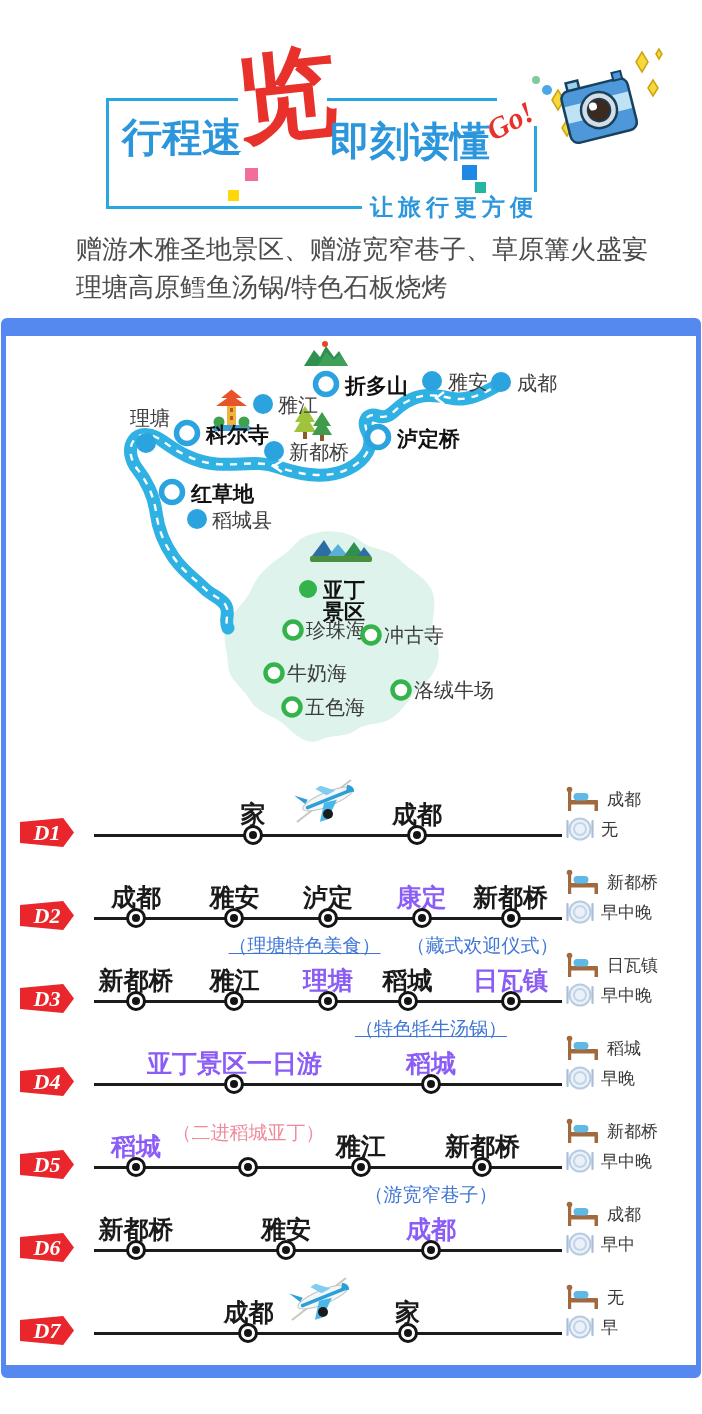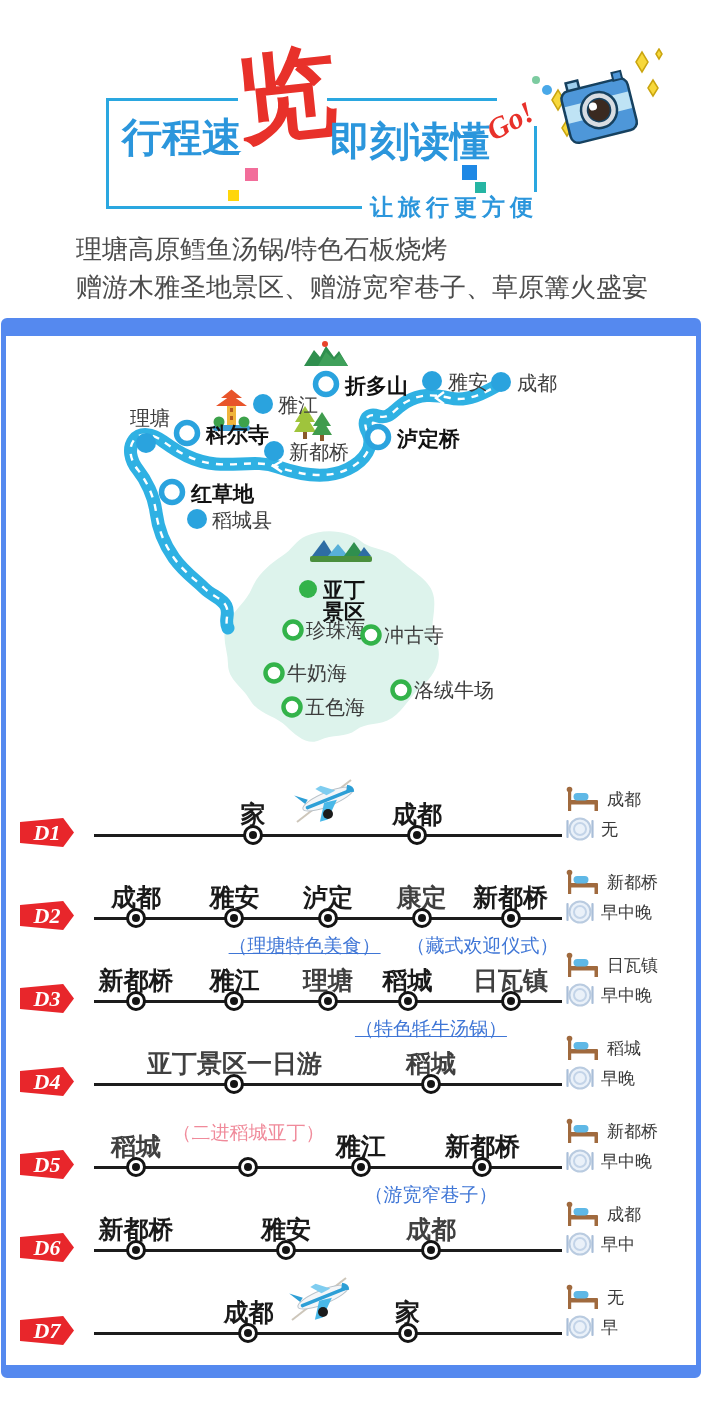--- a/index.html
+++ b/index.html
@@ -25,21 +25,21 @@
   .day-row{position:relative;height:83px;}
   .day-badge{position:absolute;left:14px;top:48px;width:54px;height:29px;background:#e8262b;color:#fff;
     display:flex;align-items:center;justify-content:center;font-family:"Liberation Serif","DejaVu Serif",serif;
     font-style:italic;font-weight:bold;font-size:22px;
     clip-path:polygon(0% 14%,80% 0%,100% 50%,80% 100%,0% 86%);text-align:right;}
   .timeline{position:absolute;left:88px;right:134px;top:0;bottom:0;}
   .tl-line{position:absolute;left:0;right:0;top:64px;height:3px;background:#1c1c1c;}
   .tl-note{position:absolute;top:-3px;transform:translateX(-50%);font-size:19px;color:#3f76d6;white-space:nowrap;}
   .tl-stop{position:absolute;top:0;width:0;height:100%;}
   .tl-stop .name{position:absolute;top:28px;left:0;transform:translateX(-50%);font-size:25px;font-weight:bold;color:#1a1a1a;white-space:nowrap;}
-  .tl-stop .name.red{color:#404040;}
+  .tl-stop .name.red{color:#8b5cf6;}
   .tl-stop .pink-note{position:absolute;top:18px;left:0;transform:translateX(-50%);font-size:19px;color:#f08a9a;white-space:nowrap;}
   .tl-dot{position:absolute;top:55px;left:0;transform:translateX(-50%);width:14px;height:14px;border:3px solid #141414;border-radius:50%;background:#fff;}
   .tl-dot::after{content:"";position:absolute;left:3px;top:3px;width:8px;height:8px;border-radius:50%;background:#141414;}
   .tl-plane{position:absolute;top:2px;transform:translateX(-50%);}
   .day-info{position:absolute;right:2px;top:14px;width:128px;}
   .info-line{display:flex;align-items:center;gap:7px;height:30px;}
   .info-line span{font-size:17px;color:#3a3a3a;white-space:nowrap;}
 </style>
 </head>
 <body>
@@ -79,22 +79,22 @@
       <rect x="39.5" y="51" width="65" height="17" fill="#bfe3f5"></rect>
       <circle cx="72" cy="62" r="18" fill="#d8dde2" stroke="#16415f" stroke-width="2.5"></circle>
       <circle cx="72" cy="62" r="11.5" fill="#3a2a20" stroke="#16415f" stroke-width="1.5"></circle>
       <circle cx="67" cy="57" r="4" fill="#ffffff"></circle>
       <rect x="93" y="29" width="9" height="8" fill="#4e97d9" stroke="#16415f" stroke-width="2"></rect>
     </g>
   </svg>
 </div>
 
 <div class="intro">
+  <div>赠游木雅圣地景区、赠游宽窄巷子、草原篝火盛宴</div>
   <div>理塘高原鳕鱼汤锅/特色石板烧烤</div>
-  <div>赠游木雅圣地景区、赠游宽窄巷子、草原篝火盛宴</div>
 </div>
 
 <div class="big-box">
   <div class="map-wrap">
     <svg id="route-map" width="692" height="434" viewBox="0 0 692 434">
       <defs>
         <g id="def-zheduo-mountain-icon">
           <polygon points="0,24 10,8 16,15 22,4 30,15 35,9 44,24" fill="#2f8f4e"></polygon>
           <polygon points="14,24 22,10 30,18 36,12 44,24" fill="#3fa05a"></polygon>
           <circle cx="21" cy="2" r="3" fill="#e8432a"></circle>

